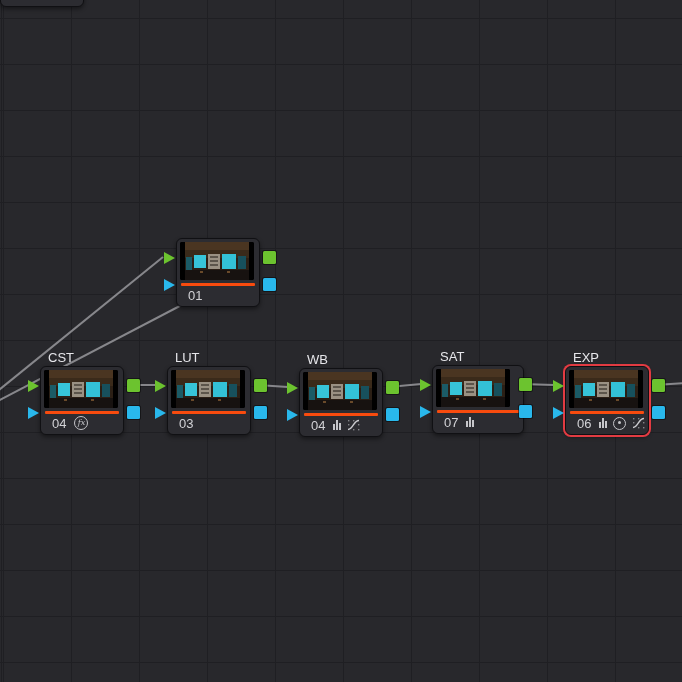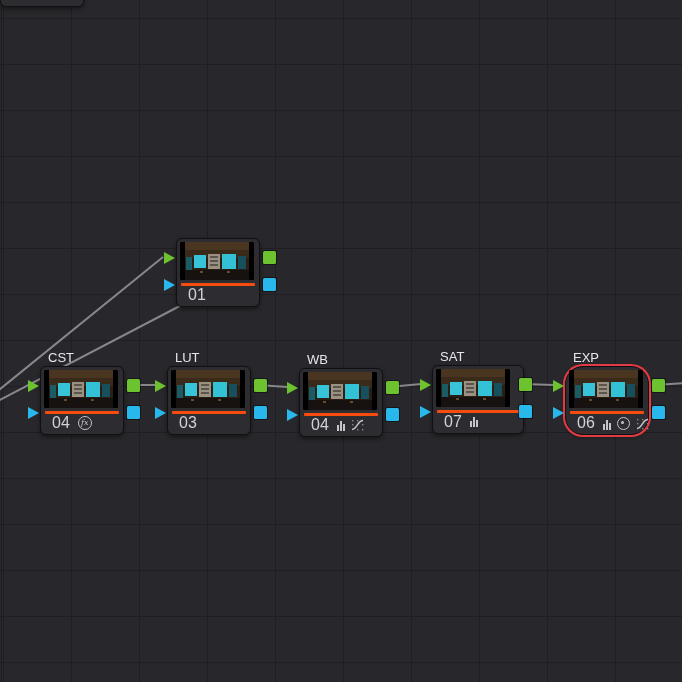--- a/index.html
+++ b/index.html
@@ -32,22 +32,22 @@
   }
   .thumb svg{display:block;}
   .bar{
     position:absolute;left:4px;right:4px;top:44px;height:3px;
     background:var(--orange,#f84b0e);border-radius:1px;
   }
   .labelrow{
     position:absolute;left:11px;right:3px;top:47px;height:18px;
     display:flex;align-items:center;gap:8px;
   }
-  .num{color:var(--label,#d2d2d6);font-size:16px;}
-  .icons{display:inline-flex;align-items:flex-end;gap:6px;}
+  .num{color:var(--label,#d2d2d6);font-size:13px;}
+  .icons{display:inline-flex;align-items:center;gap:6px;}
   
   .port{position:absolute;}
   .tri{width:0;height:0;border-top:6px solid transparent;border-bottom:6px solid transparent;left:-13px;}
   .tri.rgb-in{top:13px;border-left:11px solid var(--green,#6cc32f);}
   .tri.key-in{top:40px;border-left:11px solid var(--blue,#29b8ec);}
   .sq{width:13px;height:13px;left:86px;border-radius:1.5px;box-shadow:0 0 0 1px rgba(0,0,0,.45);}
   .sq.rgb-out{top:12px;background:var(--green,#6cc32f);}
   .sq.key-out{top:39px;background:var(--blue,#29b8ec);}
   
   .i-fx{
@@ -262,21 +262,21 @@
             <i></i>
             <i></i>
           </span>
         </span>
     </div>
     <span class="port tri rgb-in"></span>
     <span class="port tri key-in"></span>
     <span class="port sq rgb-out"></span>
     <span class="port sq key-out"></span>
   </div>
-    <div class="node selected" style="left: 565px; top: 366px; border-radius: 18px;">
+    <div class="node selected" style="left: 565px; top: 366px;">
     <div class="node-title">EXP</div>
     <div class="thumb">
       <svg width="74" height="38" viewBox="0 0 74 38">
         <rect x="0" y="0" width="74" height="38" fill="#000"></rect>
         <rect x="5" y="0" width="64" height="38" fill="#2b1f15"></rect>
         <rect x="5" y="0" width="64" height="8" fill="#4a3521"></rect>
         <rect x="5" y="8" width="64" height="8" fill="#3a2a1a"></rect>
         <rect x="6" y="15" width="6" height="13" fill="#1b5b66"></rect>
         <rect x="14" y="13" width="12" height="13" fill="#37c4d8"></rect>
         <rect x="28" y="12" width="12" height="15" fill="#9a9183"></rect>

